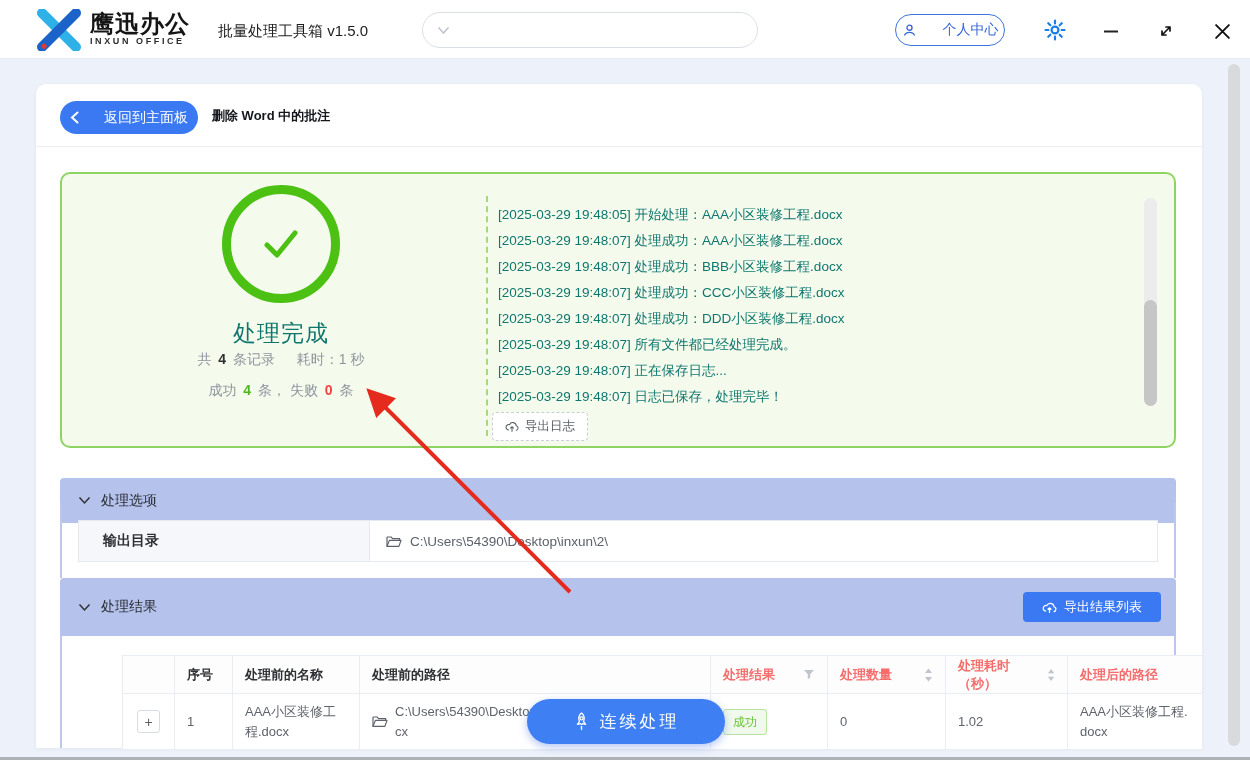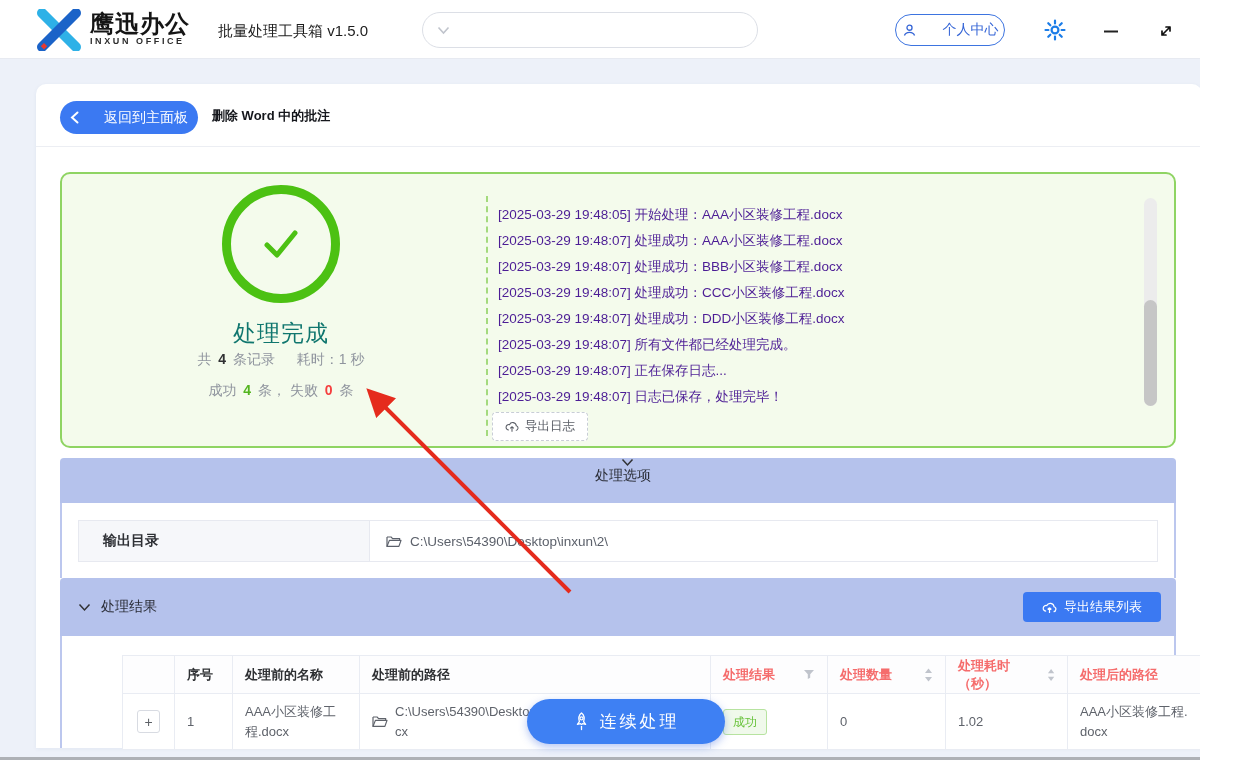--- a/index.html
+++ b/index.html
@@ -1,17 +1,17 @@
 <!DOCTYPE html>
 <html><head>
 <meta charset="utf-8">
 <style>
   html,body{margin:0;padding:0;}
-  .stage{position:relative;width:1152px;height:760px;background:#edf1f9;overflow:hidden;
-         font-family:"Liberation Sans","DejaVu Sans",sans-serif;color:#303133;padding-left:48px;}
+  .stage{position:relative;width:1250px;height:760px;background:#edf1f9;overflow:hidden;
+         font-family:"Liberation Sans","DejaVu Sans",sans-serif;color:#303133;}
   .abs{position:absolute;box-sizing:border-box;}
   
   .topbar{left:0;top:0;width:1250px;height:59px;background:#fff;border-bottom:1px solid #e7eaf1;}
   .brand-cn{font-size:24px;font-weight:bold;color:#151515;line-height:25px;letter-spacing:1px;}
   .brand-en{font-size:9px;font-weight:bold;color:#2b2b2b;letter-spacing:2.6px;}
   .app-title{font-size:15px;color:#1c1c1c;}
   .searchbox{display:flex;align-items:center;justify-content:space-between;background:#fff;
              border:1px solid #dcdfe6;border-radius:18px;padding:0 12px 0 14px;}
   .searchbox input{border:none;outline:none;width:100%;font-size:13px;color:#606266;background:transparent;
                    font-family:inherit;}
@@ -29,21 +29,21 @@
   
   .panel{left:60px;top:172px;width:1116px;height:276px;background:#f4fbec;border:2px solid #8fd463;border-radius:10px;}
   .ring{left:222px;top:185px;width:118px;height:118px;border:9px solid #4cc113;border-radius:50%;
         display:flex;align-items:center;justify-content:center;}
   .done-title{left:160px;top:318px;width:242px;text-align:center;font-size:23px;color:#0f766e;letter-spacing:1px;}
   .stat{width:360px;left:101px;text-align:center;font-size:14px;color:#8f949e;}
   .stat b{color:#303133;padding:0 3px;}
   .stat .g{color:#53b51f;font-weight:bold;padding:0 3px;}
   .stat .r{color:#f53f3f;font-weight:bold;padding:0 3px;}
   .loglist{left:498px;top:202px;width:620px;}
-  .logline{height:26px;line-height:26px;font-size:13.5px;color:#4c1d95;white-space:nowrap;overflow:hidden;}
+  .logline{height:26px;line-height:26px;font-size:13.5px;color:#0f766e;white-space:nowrap;overflow:hidden;}
   .logwall{left:486px;top:196px;width:0;height:240px;border-left:2px dashed #a4da7d;}
   .dashedbtn{display:inline-flex;align-items:center;gap:6px;border:1px dashed #c8cdd6;border-radius:4px;
              background:#fff;color:#5a5e66;font-size:12.5px;padding:0 12px;height:27px;cursor:pointer;}
   .scroll-track{background:#ececec;border-radius:7px;}
   .scroll-thumb{background:#c6c6c6;border-radius:7px;}
   
   .band{left:60px;width:1116px;background:#b5c2ec;display:flex;align-items:center;border-radius:4px 4px 0 0;}
   .band .lbl{font-size:14px;color:#2b2e38;margin-left:10px;}
   .sideborder{width:2px;background:#bcc7ee;}
   .outrow{left:78px;top:520px;width:1080px;height:42px;border:1px solid #e7e9f0;display:flex;background:#fff;}
@@ -186,21 +186,21 @@
         <path d="M4.4 11 a3.1 3.1 0 1 1 .7-6.1 A4.1 4.1 0 0 1 12.9 6.2 a2.7 2.7 0 0 1 -.5 5.3" stroke="#5a5e66" stroke-width="1.2" fill="none"></path>
         <path d="M8 13 V7.2 M8 7.2 l-2 2 M8 7.2 l2 2" stroke="#5a5e66" stroke-width="1.2" fill="none"></path>
       </svg>
       <span>导出日志</span>
     </span>
   </div>
 
   <div class="abs scroll-track" style="left:1144px;top:198px;width:13px;height:208px;"></div>
   <div class="abs scroll-thumb" style="left:1144px;top:300px;width:13px;height:106px;"></div>
 
-  <div class="abs band" style="top:458px;height:45px;flex-direction:column;">
+  <div class="abs band" style="top:478px;height:45px;">
     <span style="margin-left:18px;">
       <svg width="13" height="9" viewBox="0 0 13 9">
           <path d="M1.5 1.5 L6.5 7 L11.5 1.5" stroke="#303133" stroke-width="1.5" fill="none"></path>
         </svg>
     </span>
     <span class="lbl">处理选项</span>
   </div>
   <div class="abs sideborder" style="left:60px;top:503px;height:75px;"></div>
   <div class="abs sideborder" style="left:1174px;top:503px;height:75px;"></div>
 

